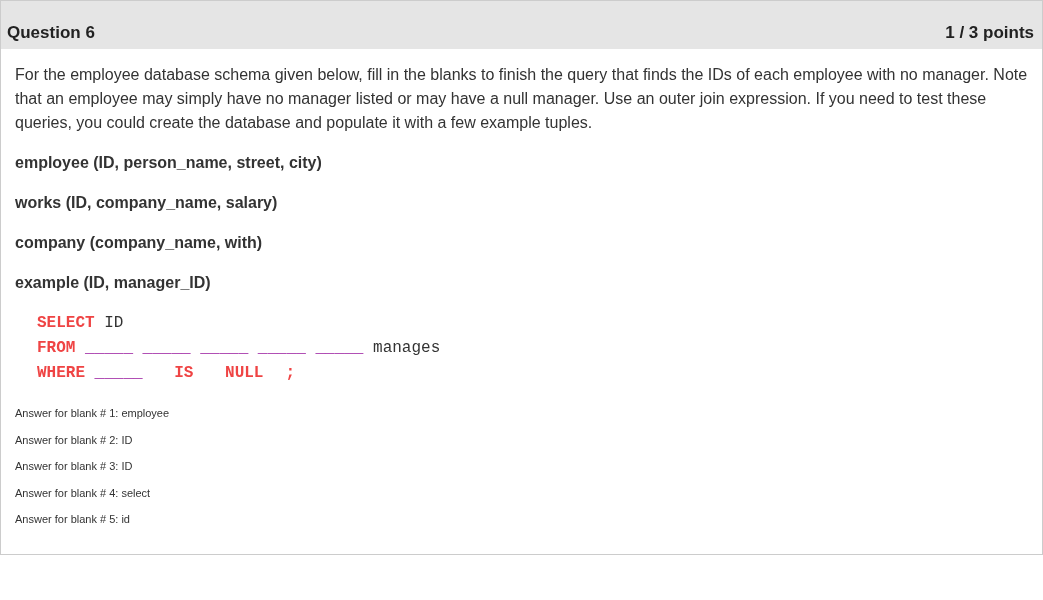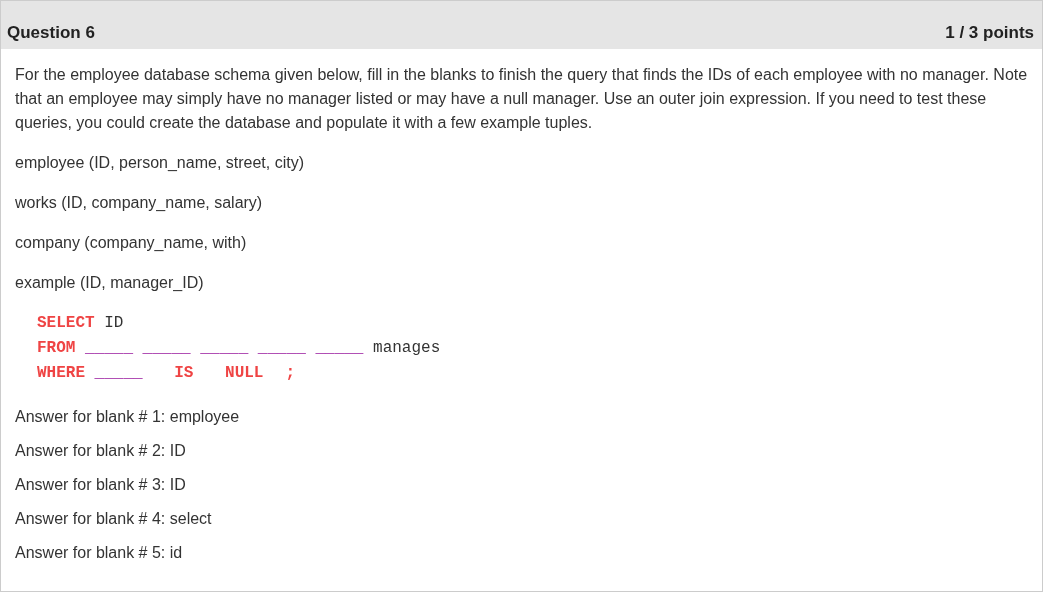--- a/index.html
+++ b/index.html
@@ -33,38 +33,38 @@
     font-size: 17px;
     color: #222;
   }
   .question-body {
     padding: 14px 14px 16px 14px;
     color: #333;
     line-height: 1.5;
     font-size: 16px;
   }
   .prompt-text { margin-bottom: 16px; }
-  .schema-line { margin-bottom: 16px; }
+  .schema-line { margin-bottom: 16px; font-weight: bold; }
   .code-block {
     font-family: Consolas, "Courier New", monospace;
     font-size: 16px;
     line-height: 1.55;
     color: #333;
     margin-top: 6px;
     margin-bottom: 20px;
     white-space: pre;
   }
   .kw { color: #ef4444; font-weight: bold; margin-left: 22px; }
   .blank {
     color: #9b1fa0;
     letter-spacing: 0;
     font-weight: bold;
   }
   .answers { }
-  .answer-line { margin-bottom: 10px; font-size: 16px; color:#333; }
+  .answer-line { margin-bottom: 10px; font-size: 11px; color:#333; }
 </style>
 </head>
 <body>
 
 <div class="question-container">
 
   <div class="question-header">
     <div class="question-title">Question 6</div>
     <div class="question-points">1 / 3 points</div>
   </div>

